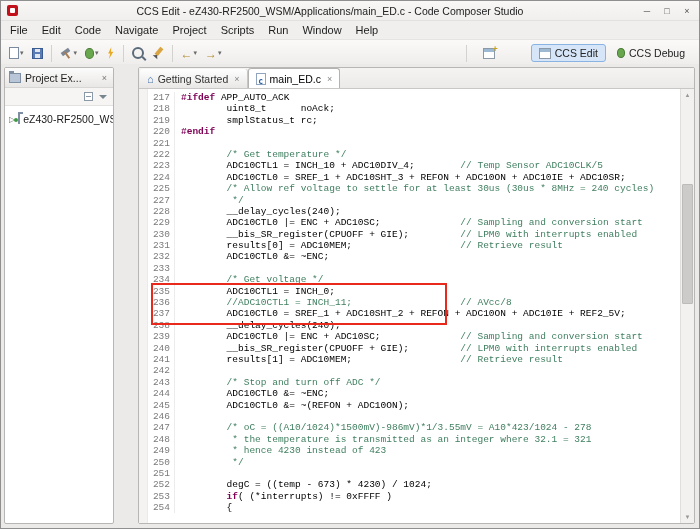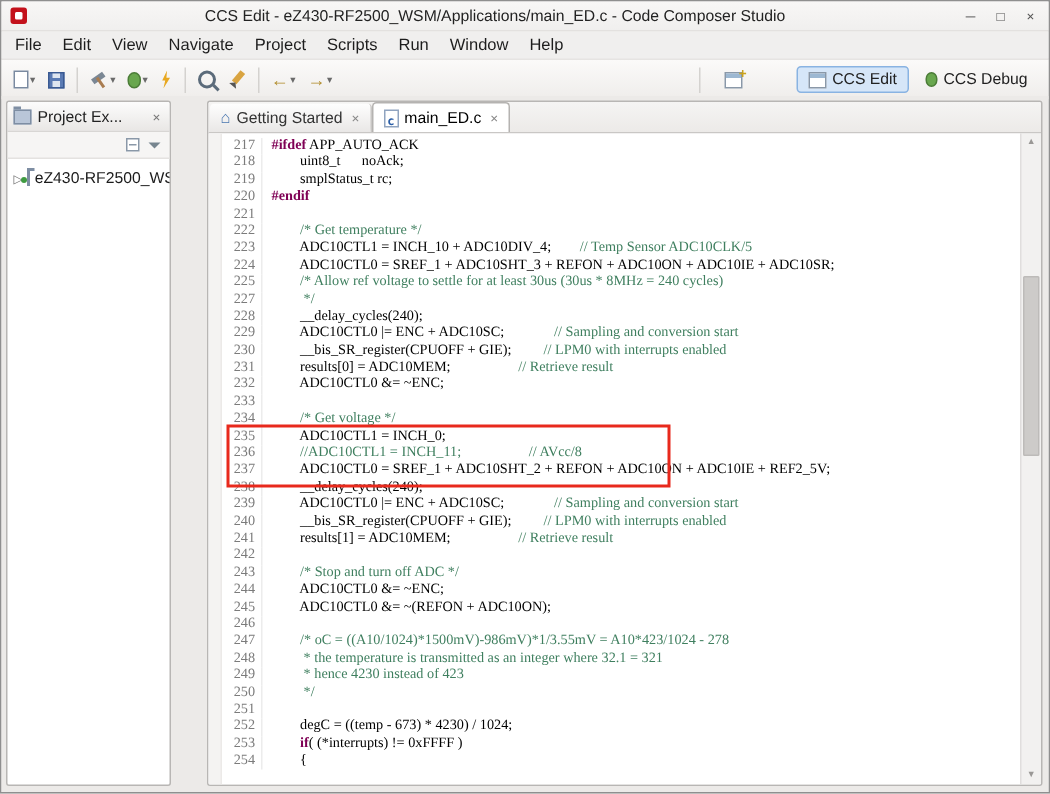--- a/index.html
+++ b/index.html
@@ -91,21 +91,21 @@
     background:linear-gradient(#fefefe,#e9e7e6);border-right:1px solid #c9c7c5;border-top-right-radius:3px;border-top-left-radius:3px;}
   .tab.active{background:#fff;border:1px solid #b5b3b1;border-bottom:none;color:#000;}
   .tab-x{font-size:9px;color:#888;margin-left:2px;}
   .ti-home{font-size:11px;color:#4a77b0;line-height:10px;}
   .file-c{width:10px;height:12px;background:#fff;border:1px solid #90a4c0;text-align:center;box-sizing:border-box;}
   .file-c::before{content:"c";font:bold 8px/10px "DejaVu Sans Mono",monospace;color:#2b5fa8;}
 
   .ed-content{position:absolute;left:0;right:14px;top:21px;bottom:0;background:#fff;overflow:hidden;}
   .annot-ruler{position:absolute;left:0;top:0;bottom:0;width:8px;background:#f4f3f2;border-right:1px solid #eceae8;}
   .code-rows{position:absolute;left:9px;top:0;right:0;bottom:0;padding-top:3px;
-    font-family:Liberation Serif, serif;font-size:9.5px;}
+    font-family:Liberation Mono, monospace;font-size:9.5px;}
   .code-line{display:flex;height:11.4px;line-height:11.4px;white-space:pre;}
   .ln{flex:0 0 22px;width:22px;text-align:right;padding-right:4px;color:#7b7b7b;border-right:1px solid #ececec;margin-right:6px;}
   .tok-p{color:#000;}
   .tok-c{color:#3f7f5f;}
   .tok-d{color:#7f0055;font-weight:bold;}
   .tok-k{color:#7f0055;font-weight:bold;}
   .hl-box{position:absolute;left:3px;width:292px;border:2px solid #e8291c;pointer-events:none;}
 
   .scrollbar{position:absolute;right:0;top:21px;bottom:0;width:14px;background:#f2f1f0;border-left:1px solid #e0dedd;box-sizing:border-box;}
   .sb-arrow{height:12px;display:flex;align-items:center;justify-content:center;font-size:6px;color:#9a9896;}
@@ -121,21 +121,21 @@
     <div class="app-icon"></div>
     <div class="win-title">CCS Edit - eZ430-RF2500_WSM/Applications/main_ED.c - Code Composer Studio</div>
     <div class="win-btn">─</div>
     <div class="win-btn">□</div>
     <div class="win-btn close">×</div>
   </div>
 
   <div class="menubar">
       <div class="menu-item">File</div>
       <div class="menu-item">Edit</div>
-      <div class="menu-item">View</div>
+      <div class="menu-item">Code</div>
       <div class="menu-item">Navigate</div>
       <div class="menu-item">Project</div>
       <div class="menu-item">Scripts</div>
       <div class="menu-item">Run</div>
       <div class="menu-item">Window</div>
       <div class="menu-item">Help</div>
     </div>
 
   <div class="toolbar">
     <div style="display:flex;align-items:center;">

